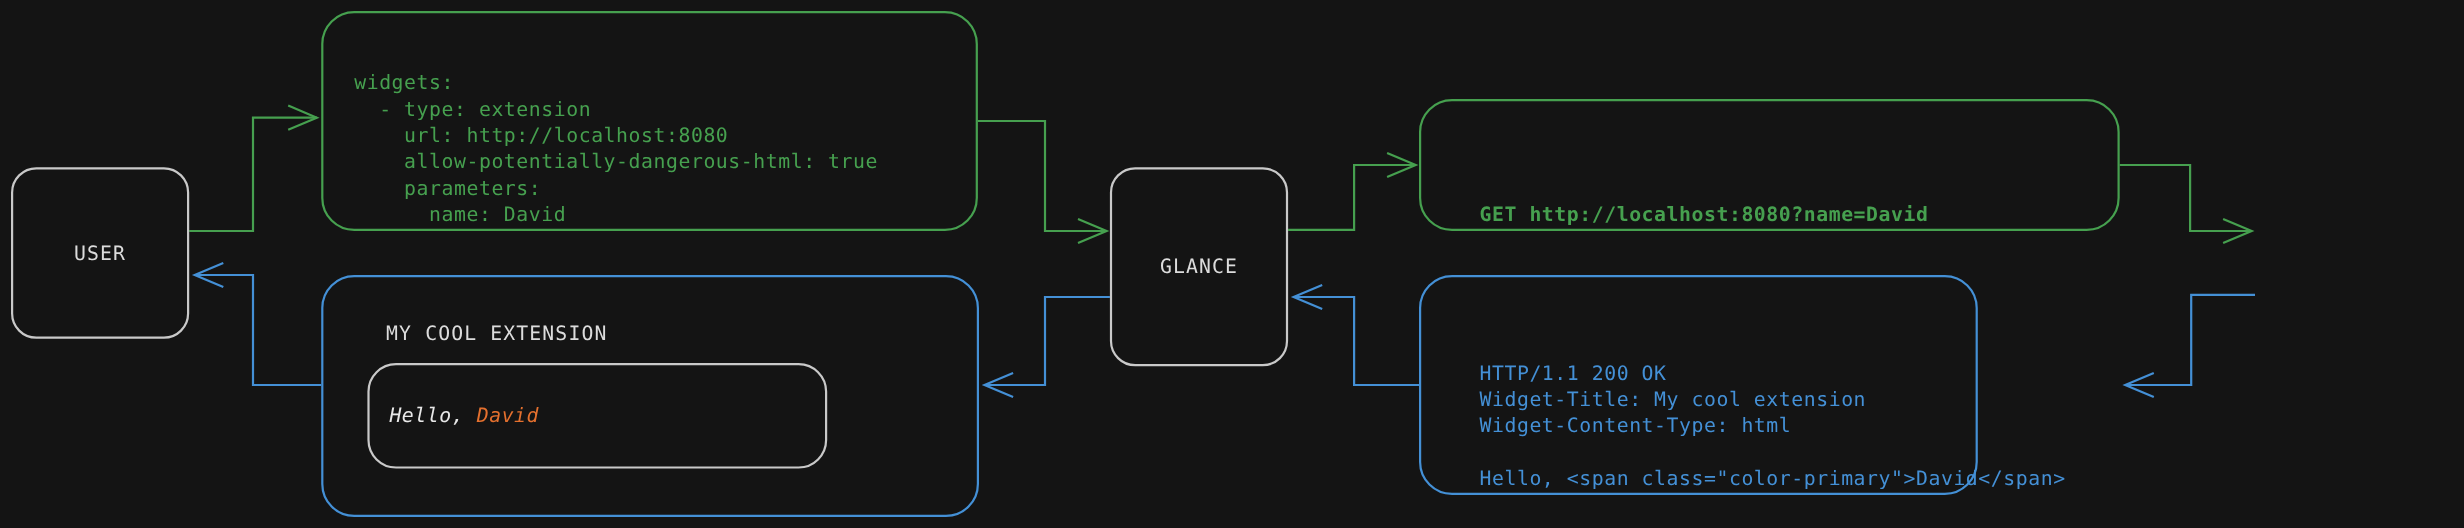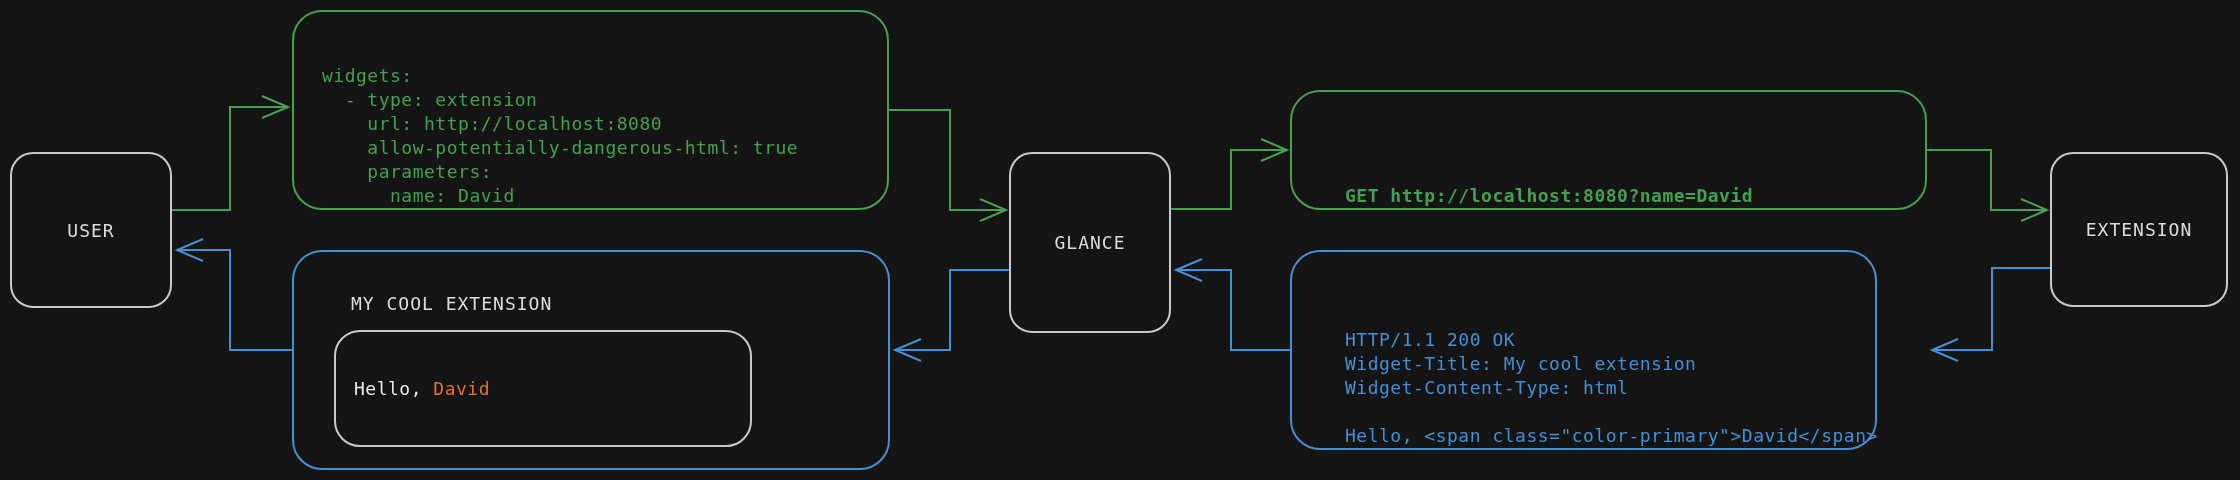--- a/index.html
+++ b/index.html
@@ -76,27 +76,28 @@
   .widget-title {
     color: var(--text-light, #dcdcdc);
     font-size: 18px;
     letter-spacing: 1px;
     line-height: 20px;
     margin: 42px 0 16px 57px;
   }
   .widget-inner {
     margin: 16px 0 0 40px;
     width: 418px;
-    height: 117px;
+    height: 96px;
     border: 2px solid var(--gray-border, #c9c9c9);
     border-radius: 26px;
     box-sizing: border-box;
     display: flex;
     align-items: center;
     padding-left: 18px;
+    font-style: italic;
   }
   .greeting {
     font-size: 18px;
     letter-spacing: 0.5px;
     white-space: pre;
     color: var(--text-white, #e8e8e8);
   }
   .greeting .name { color: var(--orange, #e4702e); }
 </style>
 </head>
@@ -124,38 +125,35 @@
   </svg>
 
   <div class="node" style="left:10px; top:152px; width:162px; height:156px;">
     <span class="node-label">USER</span>
   </div>
 
   <div class="node" style="left:1009px; top:152px; width:162px; height:181px;">
     <span class="node-label">GLANCE</span>
   </div>
 
-  <div class="node" style="left:2050px; top:152px; width:178px; height:155px;">
-    <span class="node-label">EXTENSION</span>
-  </div>
 
   <div class="code-box green config-box" style="left:292px; top:10px; width:597px; height:200px;">
     <pre class="green-text">widgets:
   - type: extension
     url: http://localhost:8080
     allow-potentially-dangerous-html: true
     parameters:
       name: David</pre>
   </div>
 
   <div class="code-box green request-box" style="left:1290px; top:90px; width:637px; height:120px;font-weight:bold;">
     <pre class="green-text">GET http://localhost:8080?name=David</pre>
   </div>
 
-  <div class="code-box blue response-box" style="left:1290px; top:250px; width:587px; height:200px;">
+  <div class="code-box blue response-box" style="left:1290px; top:250px; width:508px; height:200px;">
     <pre class="blue-text">HTTP/1.1 200 OK
 Widget-Title: My cool extension
 Widget-Content-Type: html
 
 Hello, &lt;span class="color-primary"&gt;David&lt;/span&gt;</pre>
   </div>
 
   <div class="widget-box" style="left:292px; top:250px; width:598px; height:220px;">
     <div class="widget-title">MY COOL EXTENSION</div>
     <div class="widget-inner">

